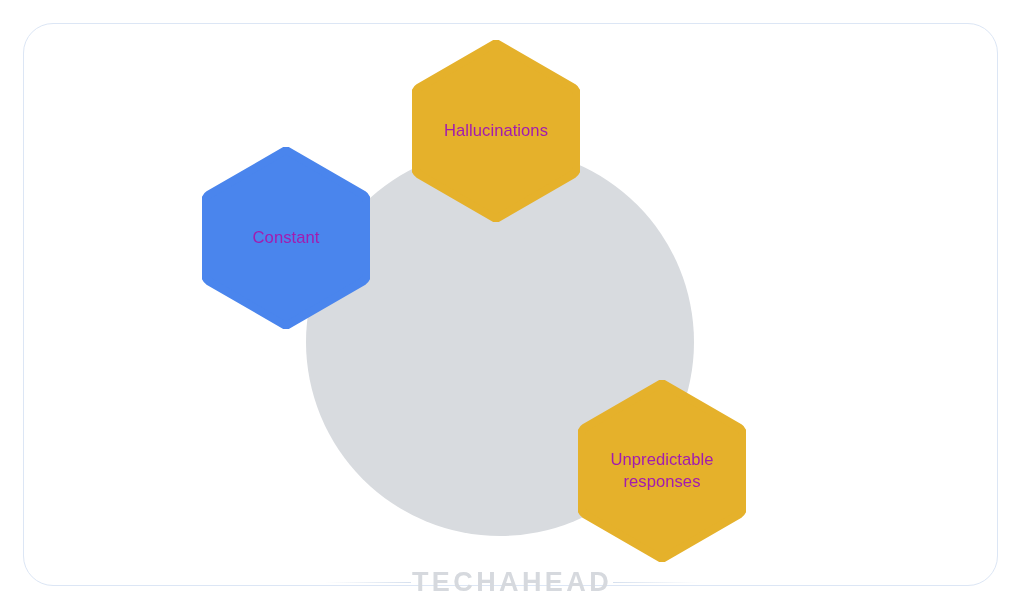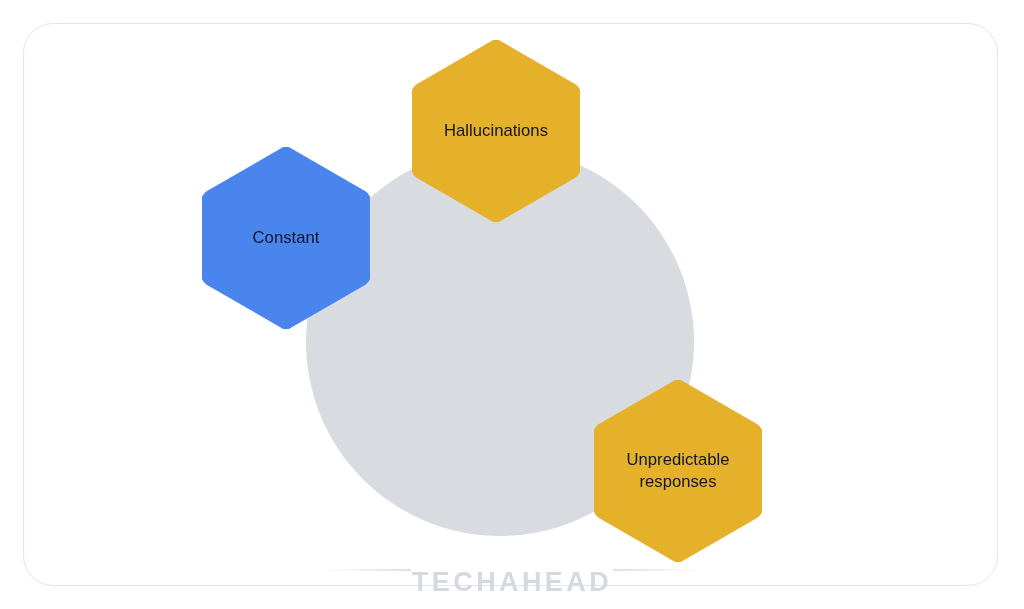--- a/index.html
+++ b/index.html
@@ -73,42 +73,43 @@
   .hex-text {
     position: absolute;
     left: 6px;
     top: 0;
     width: 156px;
     height: 182px;
     display: flex;
     align-items: center;
     justify-content: center;
     text-align: center;
-    color: #0f172a;
+    color: #a21caf;
     font-size: 16.6px;
     line-height: 1.32;
     letter-spacing: 0.05px;
     pointer-events: none;
   }
   .hex-text span { display: block; }
 
   
   #node-hallucinations   { left: 412px; top:  40px; }
   #node-constant-exp     { left: 202px; top: 147px; }
   #node-debugging        { left: 620px; top: 153px; }
   #node-performance      { left: 241px; top: 374px; }
-  #node-unpredictable    { left: 594px; top: 380px; }
+  #node-unpredictable    { left: 578px; top: 380px; }
 
   
   #footer {
     position: absolute;
     left: 0;
     top: 569px;
     width: 1024px;
     display: flex;
+    align-items: center;
     justify-content: center;
     gap: 1px;
   }
   .rule {
     height: 1.5px;
     width: 86px;
     background: linear-gradient(to right, rgba(214,224,238,0), #d6e0ee);
   }
   .rule.right {
     background: linear-gradient(to left, rgba(214,224,238,0), #d6e0ee);

